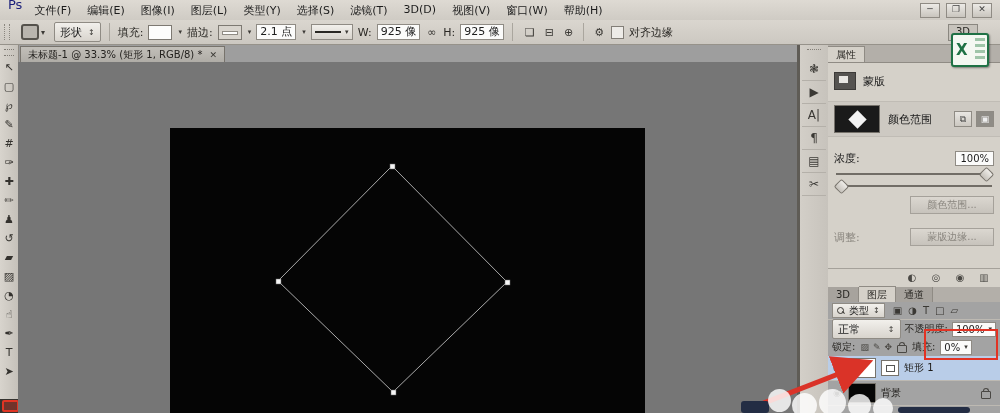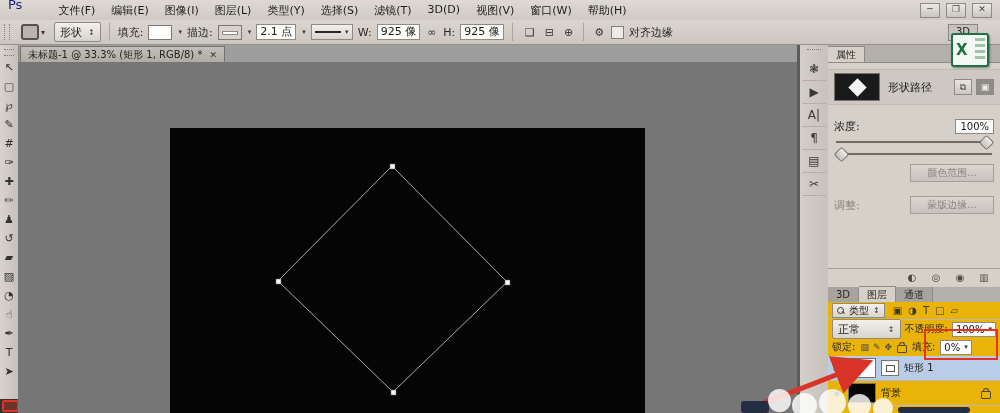--- a/index.html
+++ b/index.html
@@ -2,21 +2,21 @@
 <html><head>
 <meta charset="utf-8">
 <style>
   html,body{margin:0;padding:0;}
   body{font-family:"DejaVu Sans",sans-serif;font-size:11px;color:#1c1c1c;}
   .app{position:relative;width:1000px;height:413px;background:#d5d1c9;overflow:hidden;}
 
   
   .menubar{position:absolute;left:0;top:0;width:1000px;height:20px;background:linear-gradient(#dedad3,#cfcbc4);border-bottom:1px solid #a6a29a;display:flex;align-items:center;}
   .ps-logo{font-weight:normal;font-size:13px;color:#1b1f7a;margin:0 12px 12px 8px;}
-  .menu-items{display:flex;gap:16px;margin-left:24px;}
+  .menu-items{display:flex;gap:16px;}
   .menu-item{white-space:nowrap;cursor:default;}
   .win-controls{margin-left:auto;display:flex;gap:6px;margin-right:8px;}
   .win-btn{width:18px;height:13px;border:1px solid #8f8b84;background:linear-gradient(#eceae6,#c9c5be);text-align:center;line-height:11px;font-size:9px;color:#444;}
 
   
   .optionsbar{position:absolute;left:0;top:20px;width:1000px;height:25px;background:linear-gradient(#dad6cf,#ccc8c1);border-bottom:1px solid #96928a;display:flex;align-items:center;gap:5px;padding-left:4px;box-sizing:border-box;}
   .grip{width:4px;height:16px;border-left:1px dotted #8b877f;border-right:1px dotted #8b877f;margin-right:2px;}
   .opt-sep{width:1px;height:18px;background:#aaa69e;margin:0 3px;}
   .tool-preset{display:flex;align-items:center;gap:2px;padding:1px 3px;border:1px solid transparent;}
   .tp-icon{width:14px;height:12px;border:2px solid #55524c;border-radius:3px;background:#bob;background:#b9b5ae;}
@@ -79,21 +79,21 @@
   .slider .track{position:absolute;left:0;right:0;top:4px;height:2px;background:#716d66;}
   .slider .knob{position:absolute;top:0;width:9px;height:9px;background:linear-gradient(#efede9,#c5c1ba);border:1px solid #76726b;border-radius:2px;transform:rotate(45deg);}
   .adjust-row{height:18px;margin-top:14px;color:#8a867f;}
   .panel-btn{margin-left:auto;width:82px;height:16px;border:1px solid #a5a19a;background:linear-gradient(#dbd7d0,#c7c3bc);color:#8a867f;font-size:10px;display:flex;align-items:center;justify-content:center;}
   .panel-btn.second{margin-top:5px;}
   .props-footer{position:absolute;left:0;right:0;top:223px;height:16px;border-top:1px solid #a5a19a;display:flex;justify-content:flex-end;gap:8px;align-items:center;padding-right:8px;}
   .footer-icon{font-size:10px;color:#4a4844;width:16px;text-align:center;}
 
   
   .layers-tabs{position:absolute;left:0;top:242px;width:172px;height:15px;background:#b3afa9;border-bottom:1px solid #8f8b84;display:flex;align-items:flex-end;}
-  .layers-body{position:absolute;left:0;top:257px;width:172px;height:111px;background:#eab308;}
+  .layers-body{position:absolute;left:0;top:257px;width:172px;height:111px;background:#a3a3a3;}
   .filter-row{height:17px;display:flex;align-items:center;gap:6px;padding:0 4px;border-bottom:1px solid #bdb9b2;}
   .search-select{display:flex;align-items:center;gap:4px;background:linear-gradient(#f2f0ec,#d8d4cd);border:1px solid #8f8b84;height:13px;padding:0 4px;font-size:10px;}
   .mag{position:relative;width:8px;height:8px;}
   .mag::before{content:"";position:absolute;left:0;top:0;width:5px;height:5px;border:1px solid #3a3834;border-radius:50%;}
   .mag::after{content:"";position:absolute;left:5px;top:5px;width:3px;height:1px;background:#3a3834;transform:rotate(45deg);}
   .filter-icons{display:flex;gap:6px;margin-left:2px;}
   .f-icon{font-size:10px;color:#3a3834;}
   .blend-row{height:18px;display:flex;align-items:center;gap:4px;padding:0 4px;}
   .blend-select{width:62px;}
   .small-label{font-size:10px;color:#2a2824;white-space:nowrap;}
@@ -301,26 +301,30 @@
           <span>✂</span>
         </div>
       </div>
   </div>
 
   <div class="rightpanel">
     <div class="panel-tabs">
       <div class="ptab active">属性</div>
     </div>
 
+    <div class="prow mask-row">
+      <span class="mask-icon"></span>
+      <span>蒙版</span>
+    </div>
 
     <div class="prow pathrow">
       <span class="path-thumb">
           <span class="path-diamond"></span>
         </span>
-      <span>形状路径</span>
+      <span>颜色范围</span>
       <span class="pathrow-icons">
         <span class="sq-btn">⧉</span>
         <span class="sq-btn pressed">▣</span>
       </span>
     </div>
 
     <div class="prow slider-row">
       <span>浓度:</span>
       <span class="val-box">100%</span>
     </div>

